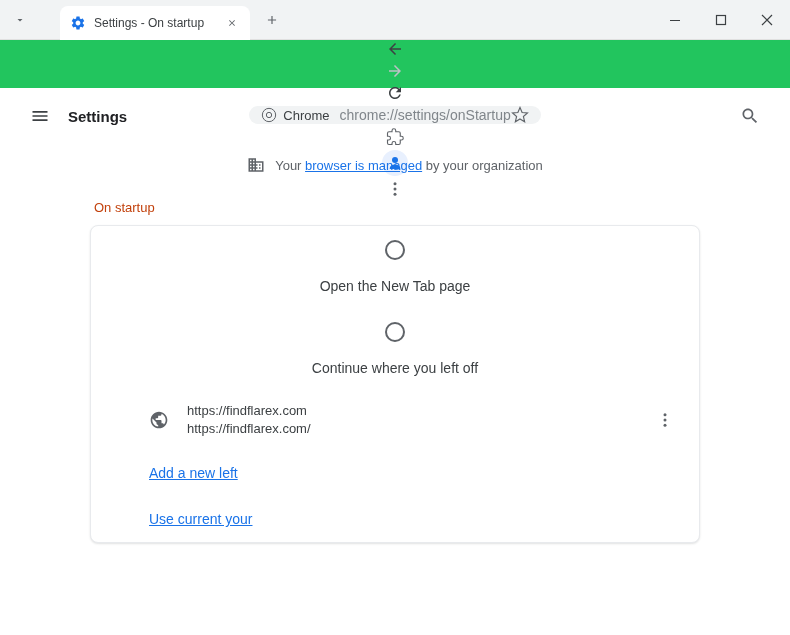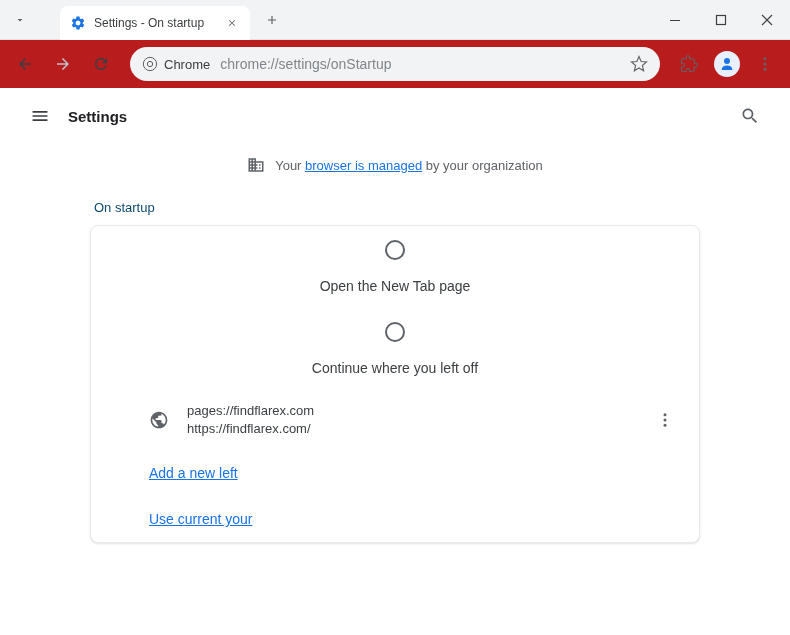--- a/index.html
+++ b/index.html
@@ -9,41 +9,41 @@
 .titlebar-left { display: flex; align-items: center; padding-left: 6px; }
 .dropdown-btn { width: 28px; height: 28px; display: flex; align-items: center; justify-content: center; border-radius: 6px; }
 .tab { display: flex; align-items: center; background: #fff; border-radius: 8px 8px 0 0; padding: 6px 10px; margin-left: 26px; height: 34px; margin-top: 6px; min-width: 190px; }
 .tab-icon { width: 16px; height: 16px; margin-right: 8px; color: #1a73e8; }
 .tab-title { font-size: 12px; color: #3c4043; flex: 1; }
 .tab-close { width: 16px; height: 16px; display: flex; align-items: center; justify-content: center; color: #5f6368; margin-left: 8px; }
 .new-tab-btn { width: 28px; height: 28px; display: flex; align-items: center; justify-content: center; margin-left: 8px; color: #5f6368; }
 .titlebar-right { margin-left: auto; display: flex; }
 .win-btn { width: 46px; height: 40px; display: flex; align-items: center; justify-content: center; color: #3c4043; }
 
-.toolbar { height: 48px; display: flex; align-items: center; padding: 0 8px; gap: 4px; background: #b91c1c; }
+.toolbar { height: 48px; display: flex; align-items: center; padding: 0 8px; gap: 4px; background: #22c55e; flex-direction: column; }
 .nav-btn { width: 34px; height: 34px; display: flex; align-items: center; justify-content: center; border-radius: 50%; color: #5f6368; }
 .nav-btn.disabled { color: #bdc1c6; }
 .omnibox { flex: 1; height: 34px; background: #f1f3f4; border-radius: 17px; display: flex; align-items: center; padding: 0 12px; margin: 0 8px; }
 .omnibox-icon { width: 16px; height: 16px; margin-right: 6px; }
 .chrome-label { font-size: 13px; color: #3c4043; margin-right: 10px; font-weight: 500; }
 .omnibox-url { font-size: 14px; color: #80868b; flex: 1; }
 .omnibox-star { color: #5f6368; }
 .toolbar-icon { width: 34px; height: 34px; display: flex; align-items: center; justify-content: center; color: #5f6368; }
 .avatar { width: 26px; height: 26px; border-radius: 50%; background: #e8f0fe; display: flex; align-items: center; justify-content: center; }
 
 .settings-header { height: 56px; display: flex; align-items: center; padding: 0 20px; }
 .menu-btn { width: 40px; height: 40px; display: flex; align-items: center; justify-content: center; color: #3c4043; }
 .settings-title { font-size: 15px; color: #202124; margin-left: 8px; }
 .search-btn { margin-left: auto; width: 40px; height: 40px; display: flex; align-items: center; justify-content: center; color: #5f6368; }
 
 .managed-notice { display: flex; align-items: center; justify-content: center; padding: 12px; font-size: 13px; color: #5f6368; gap: 10px; }
 .managed-notice a { color: #1a73e8; text-decoration: underline; }
 
 .content { padding: 0 90px; }
-.section-title { font-size: 13px; color: #0c4a6e; padding: 14px 0 10px 4px; }
+.section-title { font-size: 13px; color: #c2410c; padding: 14px 0 10px 4px; }
 .card { border: 1px solid #e8eaed; border-radius: 8px; box-shadow: 0 1px 2px rgba(60,64,67,0.15); background: #fff; }
 
 .radio-row { display: flex; align-items: center; padding: 14px 20px; gap: 18px; flex-direction: column; }
 .radio { width: 20px; height: 20px; border: 2px solid #5f6368; border-radius: 50%; display: flex; align-items: center; justify-content: center; flex-shrink: 0; }
 .radio.selected { border-color: #1a73e8; }
 .radio.selected::after { content: ''; width: 10px; height: 10px; background: #1a73e8; border-radius: 50%; }
 .radio-label { font-size: 14px; color: #3c4043; }
 
 .page-entry { display: flex; align-items: center; padding: 12px 20px 12px 58px; gap: 18px; }
 .globe { width: 20px; height: 20px; color: #5f6368; flex-shrink: 0; }
@@ -193,21 +193,21 @@
       <div class="radio"></div>
       <span class="radio-label">Continue where you left off</span>
     </div>
     <div class="page-entry">
       <span class="globe">
         <svg width="20" height="20" viewBox="0 0 24 24">
             <path d="M12 2C6.48 2 2 6.48 2 12s4.48 10 10 10 10-4.48 10-10S17.52 2 12 2zm-1 17.93c-3.95-.49-7-3.85-7-7.93 0-.62.08-1.21.21-1.79L9 15v1c0 1.1.9 2 2 2v1.93zm6.9-2.54c-.26-.81-1-1.39-1.9-1.39h-1v-3c0-.55-.45-1-1-1H8v-2h2c.55 0 1-.45 1-1V7h2c1.1 0 2-.9 2-2v-.41c2.93 1.19 5 4.06 5 7.41 0 2.08-.8 3.97-2.1 5.39z" fill="#5f6368"></path>
           </svg>
       </span>
       <div class="page-urls">
-        <div class="page-url">pages://findflarex.com</div>
+        <div class="page-url">https://findflarex.com</div>
         <div class="page-url">https://findflarex.com/</div>
       </div>
       <div class="page-menu">
         <svg width="18" height="18" viewBox="0 0 24 24">
             <circle cx="12" cy="5" r="2" fill="#5f6368"></circle>
             <circle cx="12" cy="12" r="2" fill="#5f6368"></circle>
             <circle cx="12" cy="19" r="2" fill="#5f6368"></circle>
           </svg>
       </div>
     </div>

